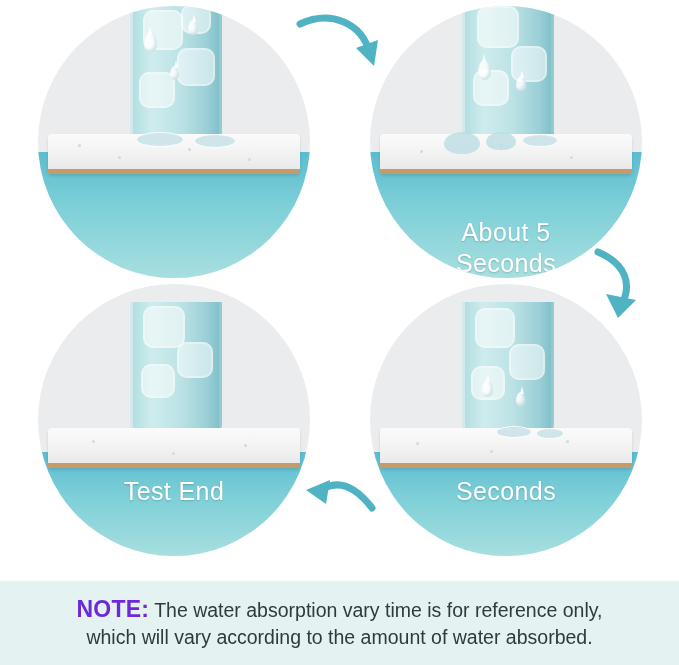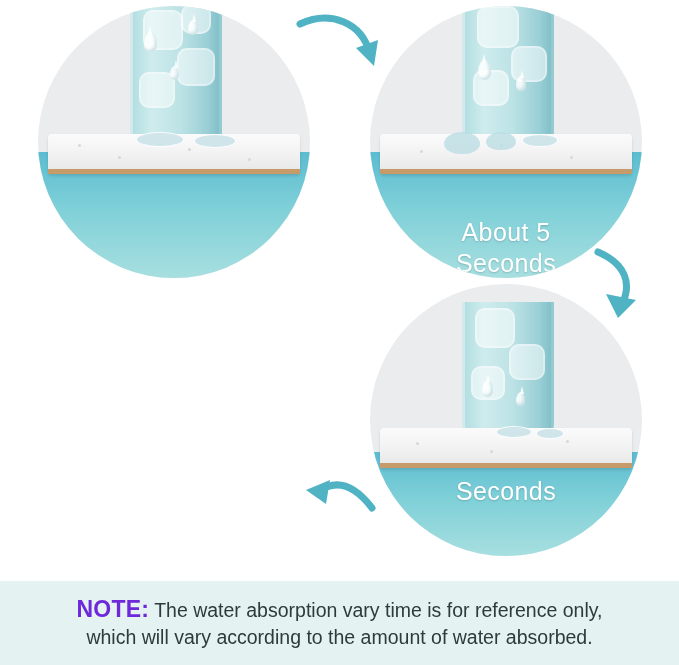--- a/index.html
+++ b/index.html
@@ -216,20 +216,40 @@
       <div class="speck" style="left:186px;top:12px;"></div>
     </div>
     <div class="puddle" style="left:126px;top:142px;width:34px;height:10px;"></div>
     <div class="puddle" style="left:166px;top:144px;width:26px;height:9px;"></div>
 
     <div class="caption" style="top:192px;">
       <div>Seconds</div>
     </div>
   </div>
 
+  <div class="circle c-bl">
+    <div class="band low"></div>
+
+    <div class="glass" style="left:92px;top:18px;height:132px;">
+      <div class="cube" style="left:10px;top:4px;width:42px;height:42px;"></div>
+      <div class="cube" style="left:44px;top:40px;width:36px;height:36px;"></div>
+      <div class="cube" style="left:8px;top:62px;width:34px;height:34px;"></div>
+    </div>
+
+    <div class="slab" style="top:144px;">
+      <div class="edge"></div>
+      <div class="speck" style="left:44px;top:12px;"></div>
+      <div class="speck" style="left:124px;top:24px;"></div>
+      <div class="speck" style="left:196px;top:16px;"></div>
+    </div>
+
+    <div class="caption" style="top:192px;">
+      <div>Test End</div>
+    </div>
+  </div>
 
   <svg class="arrow" style="left:296px;top:14px;" width="86" height="66" viewBox="0 0 86 66">
     <path d="M4 10 C 34 -4, 66 8, 74 40" stroke="#4fb3c4" stroke-width="7" fill="none" stroke-linecap="round"></path>
     <path d="M60 34 L78 52 L82 26 Z" fill="#4fb3c4"></path>
   </svg>
 
   <svg class="arrow" style="left:588px;top:246px;" width="62" height="80" viewBox="0 0 62 80">
     <path d="M10 6 C 38 18, 44 38, 34 58" stroke="#4fb3c4" stroke-width="7" fill="none" stroke-linecap="round"></path>
     <path d="M18 48 L30 72 L48 54 Z" fill="#4fb3c4"></path>
   </svg>

